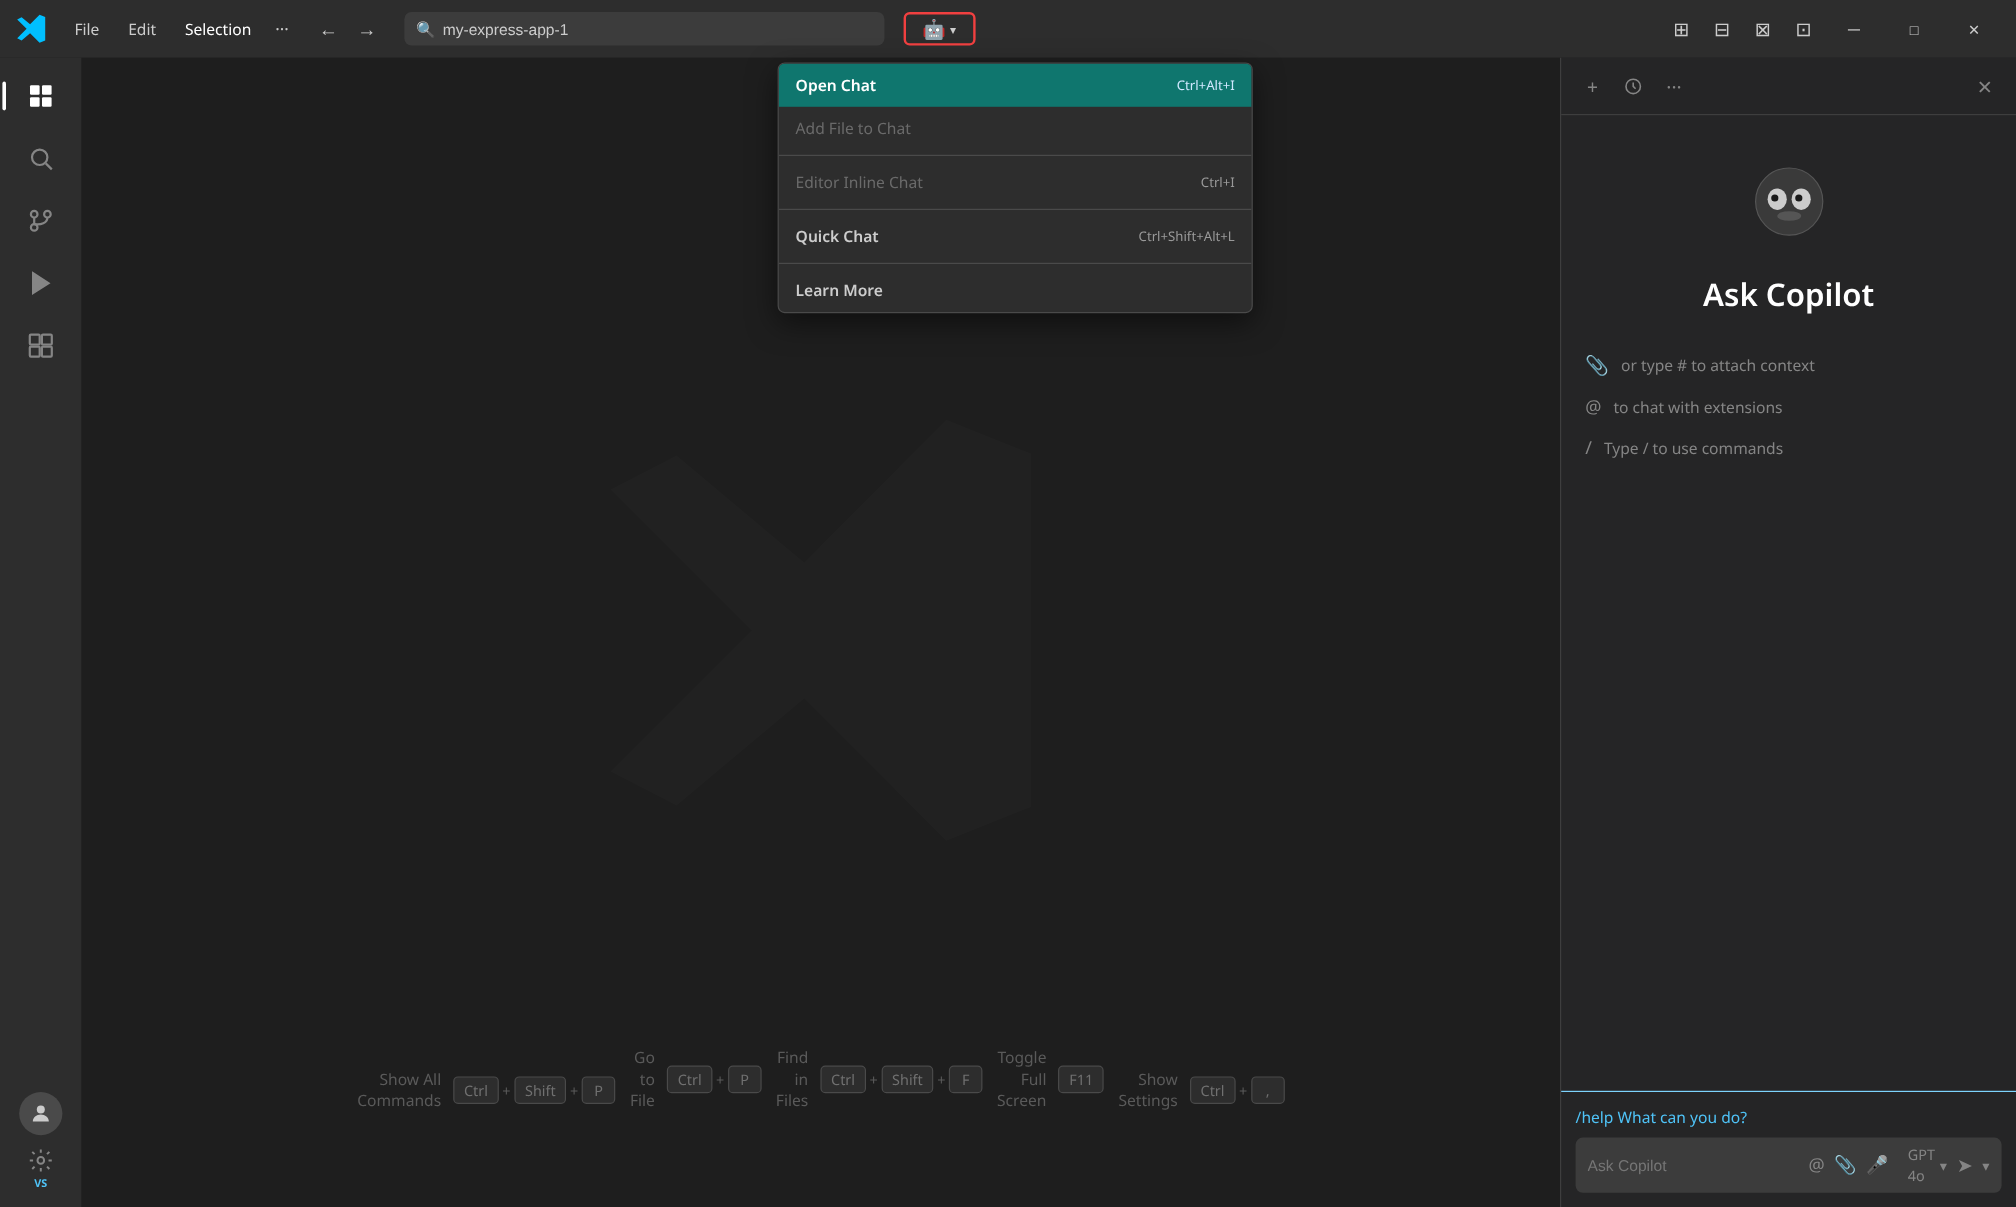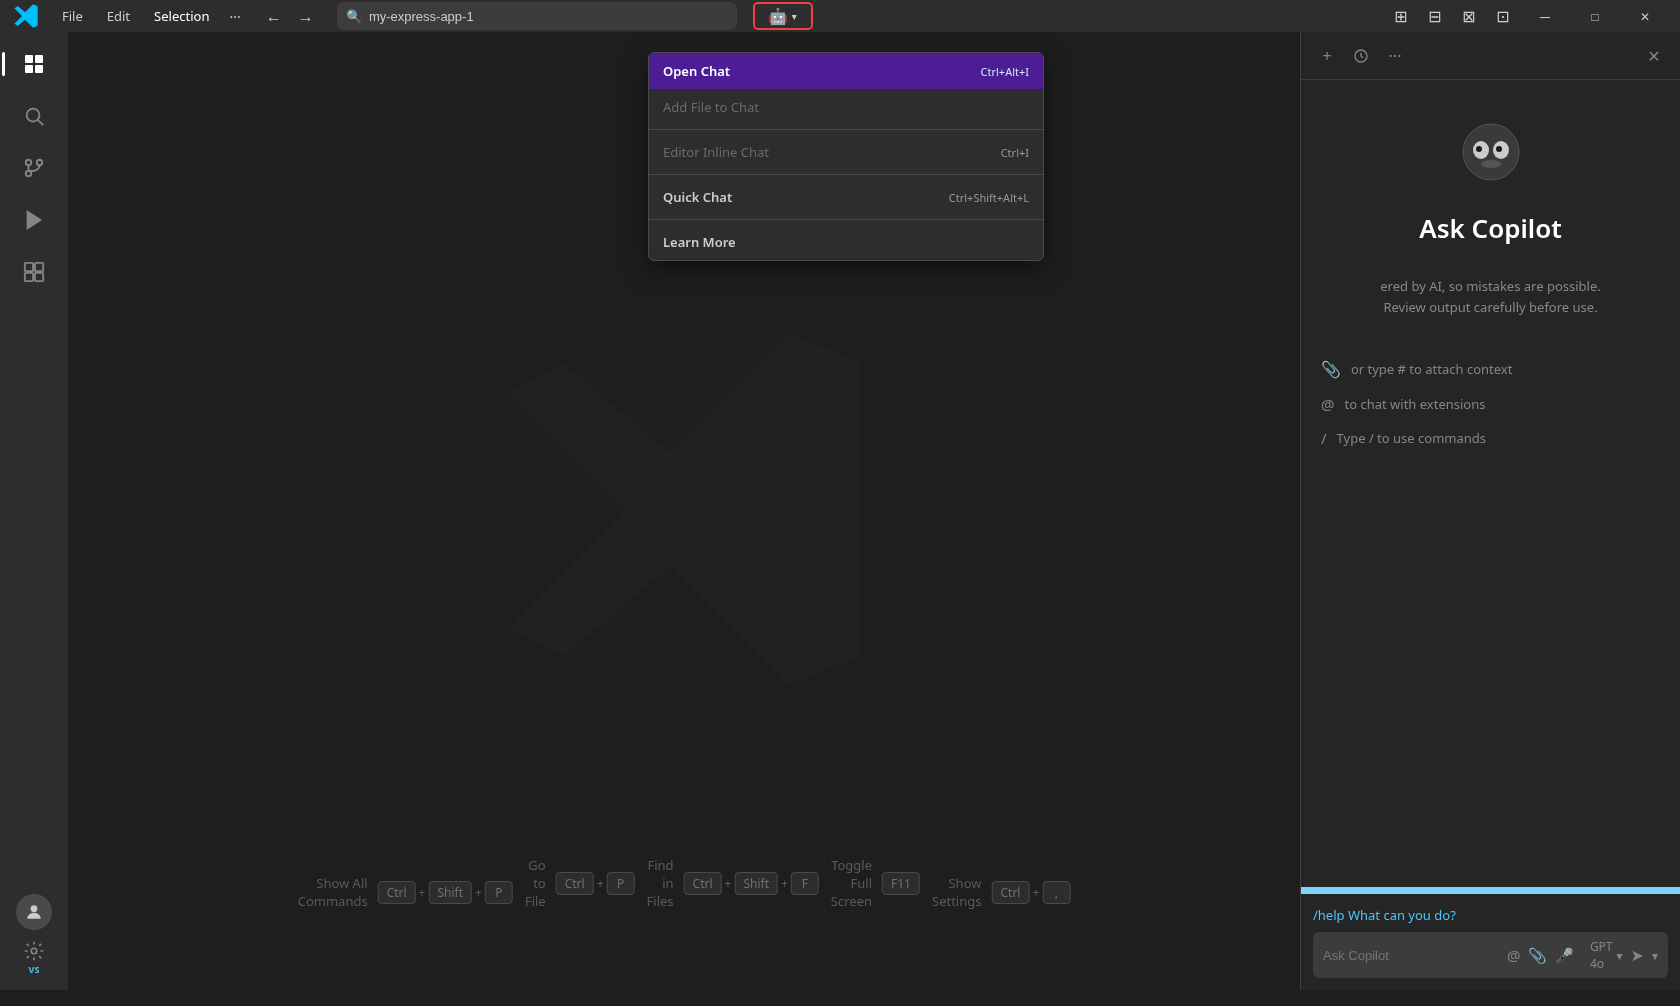--- a/index.html
+++ b/index.html
@@ -9,21 +9,21 @@
       background: #1e1e1e;
       font-family: 'Segoe UI', system-ui, sans-serif;
       overflow: hidden;
       position: relative;
       color: #cccccc;
       font-size: 13px;
     }
 
     
     .titlebar {
-      height: 32px;
+      height: 48px;
       background: #2d2d2d;
       display: flex;
       align-items: center;
       padding: 0 12px;
       gap: 8px;
       position: relative;
       z-index: 100;
     }
     .titlebar-logo {
       width: 28px;
@@ -331,21 +331,21 @@
       gap: 10px;
       color: #858585;
       font-size: 13px;
     }
     .hint-icon {
       font-size: 16px;
       color: #858585;
     }
     .copilot-footer {
       padding: 12px;
-      border-top: 7px solid #7dd3fc;
+      border-top: 1px solid #7dd3fc;
     }
     .copilot-suggestion {
       color: #4fc3f7;
       font-size: 13px;
       margin-bottom: 8px;
       cursor: pointer;
     }
     .copilot-input-row {
       display: flex;
       align-items: center;
@@ -408,21 +408,21 @@
     .dropdown-item {
       display: flex;
       align-items: center;
       justify-content: space-between;
       padding: 9px 14px;
       cursor: pointer;
       font-size: 13px;
       color: #cccccc;
     }
     .dropdown-item.highlighted {
-      background: #4c1d95;
+      background: #0f766e;
       color: #ffffff;
     }
     .dropdown-item.disabled {
       color: #6a6a6a;
       cursor: default;
     }
     .dropdown-separator {
       height: 1px;
       background: #4a4a4a;
       margin: 4px 0;
@@ -614,21 +614,20 @@
           <circle cx="32" cy="32" r="28" fill="#3a3a3a" stroke="#555" stroke-width="1"></circle>
 
           <ellipse cx="22" cy="30" rx="8" ry="9" fill="#cccccc"></ellipse>
           <ellipse cx="42" cy="30" rx="8" ry="9" fill="#cccccc"></ellipse>
           <circle cx="20" cy="29" r="3" fill="#1a1a1a"></circle>
           <circle cx="40" cy="29" r="3" fill="#1a1a1a"></circle>
           <ellipse cx="32" cy="44" rx="10" ry="4" fill="#555"></ellipse>
         </svg>
       </div>
       <div class="copilot-title-text">Ask Copilot</div>
-      <div class="copilot-subtitle">ered by AI, so mistakes are possible.<br>Review output carefully before use.</div>
       <div class="copilot-hints">
         <div class="copilot-hint">
           <span class="hint-icon">📎</span>
           <span>or type # to attach context</span>
         </div>
         <div class="copilot-hint">
           <span class="hint-icon" style="font-style:normal;font-weight:normal;color:#858585;font-size:15px;">@</span>
           <span>to chat with extensions</span>
         </div>
         <div class="copilot-hint">

